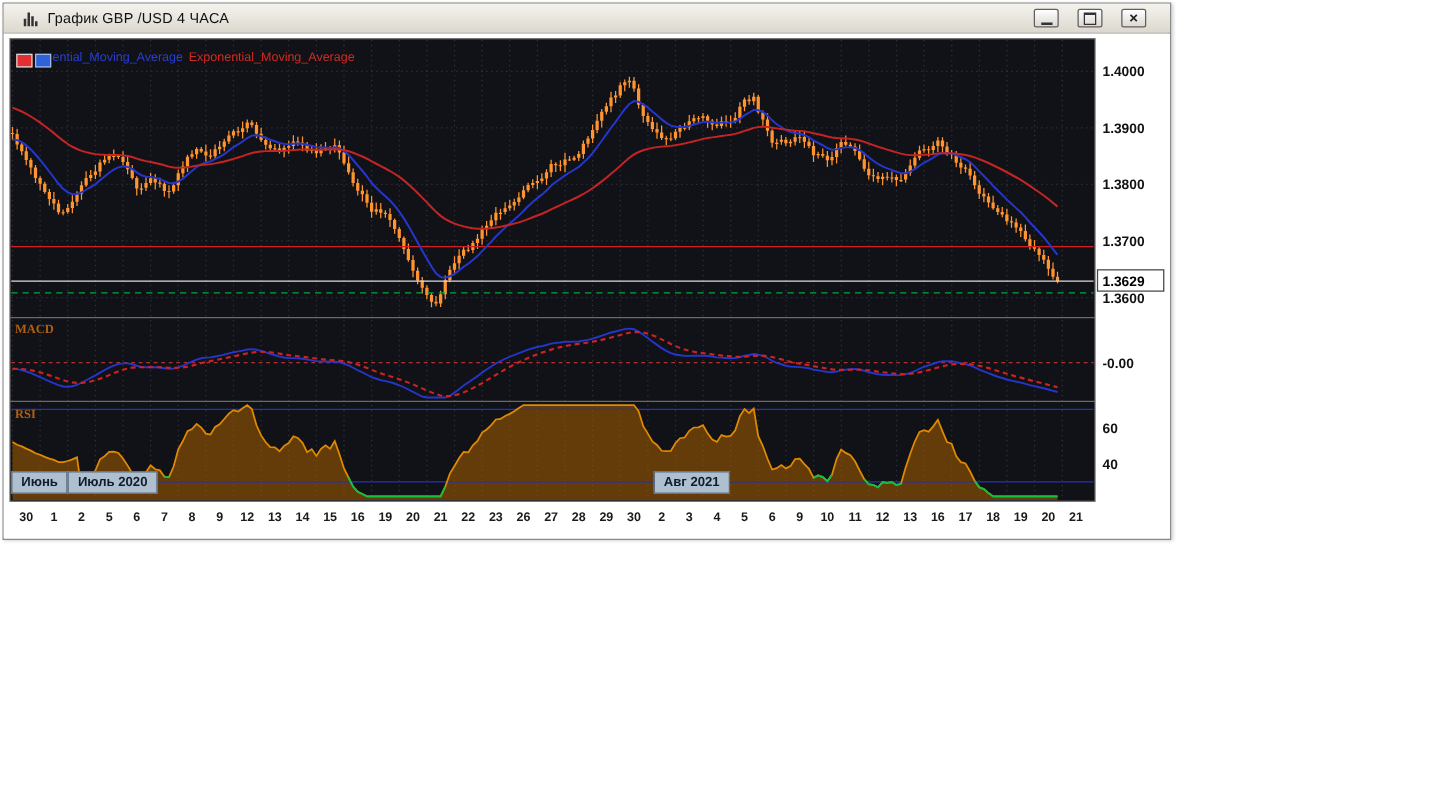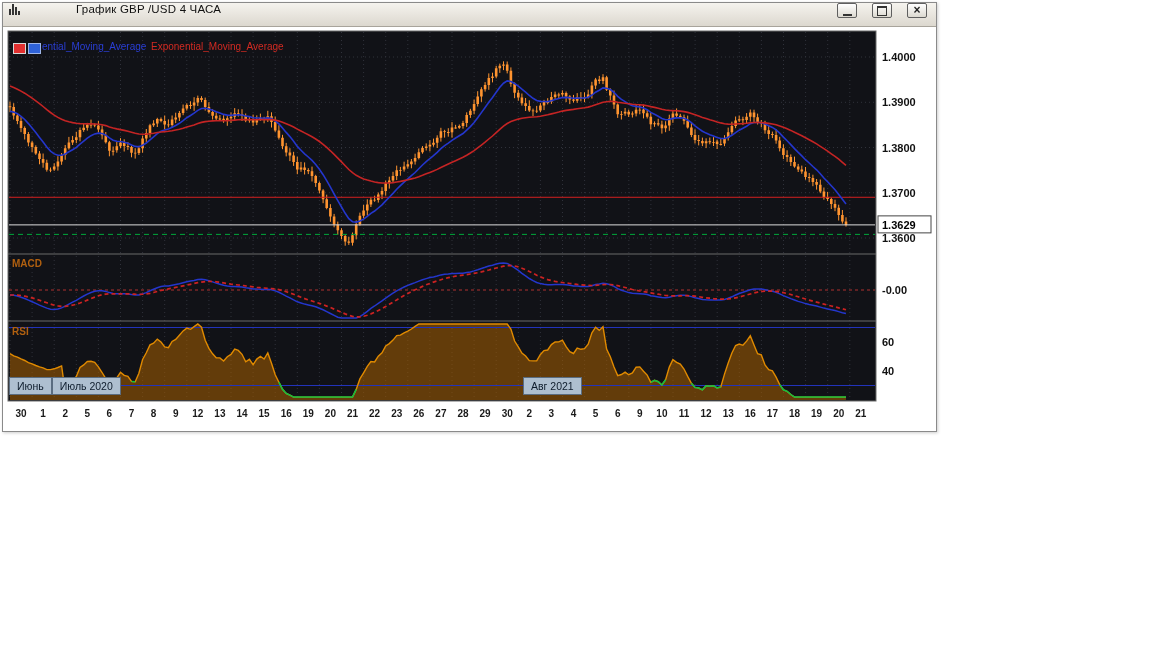--- a/index.html
+++ b/index.html
@@ -1,42 +1,42 @@
 <!DOCTYPE html>
 <html><head>
 <meta charset="utf-8">
 <style>
   html,body{margin:0;padding:0;}
   body{width:1152px;height:648px;background:#ffffff;font-family:"Liberation Sans",sans-serif;overflow:hidden;position:relative;}
   .window{position:absolute;left:2px;top:2px;width:933px;height:428px;border:1px solid #8a8a8a;background:#ffffff;box-shadow:1px 1px 3px rgba(0,0,0,.2);box-sizing:content-box;}
-  .titlebar{height:24px;background:linear-gradient(#f5f3ee,#dcd8cf);border-bottom:1px solid #a8a49b;display:flex;padding:0 6px;box-sizing:border-box;gap:48px;}
+  .titlebar{height:24px;background:linear-gradient(#f5f3ee,#dcd8cf);border-bottom:1px solid #a8a49b;display:flex;align-items:center;padding:0 16px;box-sizing:border-box;}
   .app-icon{width:13px;height:12px;display:flex;align-items:flex-end;gap:1px;}
   .app-icon i{display:block;width:2px;background:#333;}
   .app-icon i:nth-child(1){height:6px;}
   .app-icon i:nth-child(2){height:11px;}
   .app-icon i:nth-child(3){height:8px;}
   .app-icon i:nth-child(4){height:4px;}
   .title{font-size:11.5px;color:#111;margin-left:6px;letter-spacing:.2px;}
   .winbtns{margin-left:auto;display:flex;gap:15px;padding-right:3px;}
   .winbtn{width:20px;height:15px;border:1px solid #5f5f5f;background:linear-gradient(#ffffff,#dcd9d0);display:flex;align-items:center;justify-content:center;font-size:11px;line-height:1;color:#222;padding:0;border-radius:2px;cursor:default;}
   .glyph-min{display:block;width:9px;height:2px;background:#333;margin-top:8px;}
   .glyph-res{display:block;width:8px;height:7px;border:1px solid #333;border-top-width:2px;}
   .glyph-close{font-weight:700;font-size:12px;transform:translateY(-1px);}
   .content{position:relative;width:931px;height:403px;background:#ffffff;}
   .content svg{position:absolute;left:0;top:0;}
   svg text{font-family:"Liberation Sans","DejaVu Sans",sans-serif;}
   .legend-btn{position:absolute;top:16px;width:13px;height:11px;box-sizing:border-box;border:1px solid #d8d8d8;}
   .legend-btn.red{left:10px;background:#e23030;}
   .legend-btn.blue{left:25px;background:#2f62d8;border-color:#9fb6e8;}
   .legend-fast{position:absolute;left:39px;top:14px;font-size:10px;font-weight:400;color:#2a3ed6;white-space:nowrap;}
   .legend-slow{position:absolute;left:148px;top:14px;font-size:10px;font-weight:400;color:#d22a22;white-space:nowrap;}
-  .panel-label{position:absolute;font-size:10px;font-weight:700;color:#b06010;}
+  .panel-label{position:absolute;font-size:10px;font-weight:700;color:#b06010;font-family:Liberation Serif, serif;}
   .label-macd{left:9px;top:231px;}
   .label-rsi{left:9px;top:299px;}
-  .month-badge{display:inline-block;background:#aebfd0;border:1px solid #5a6c80;color:#0e1c2c;font-size:10.5px;font-weight:400;padding:0 7px;height:16px;line-height:16px;white-space:nowrap;}
+  .month-badge{display:inline-block;background:#aebfd0;border:1px solid #5a6c80;color:#0e1c2c;font-size:10.5px;font-weight:700;padding:0 7px;height:16px;line-height:16px;white-space:nowrap;}
   .months-row{position:absolute;left:6px;top:350px;display:flex;}
   .month-aug{position:absolute;left:520px;top:350px;}
 </style>
 </head>
 <body>
 
 <div class="window">
   <div class="titlebar">
     <span class="app-icon">
         <i></i>

